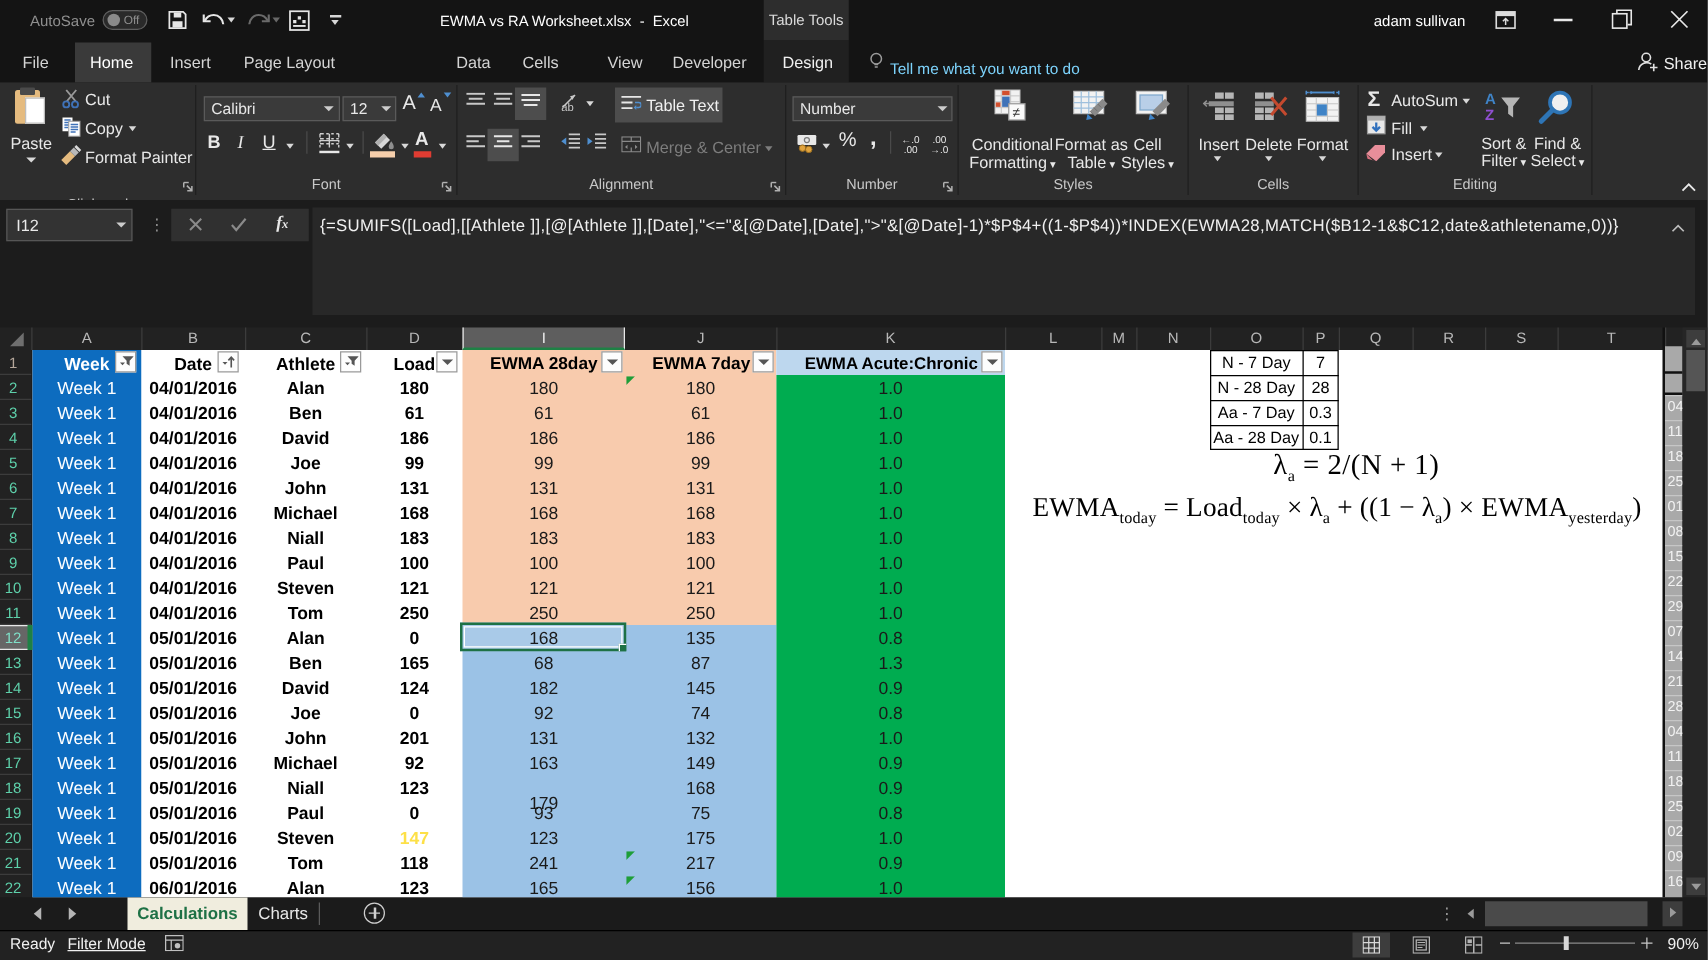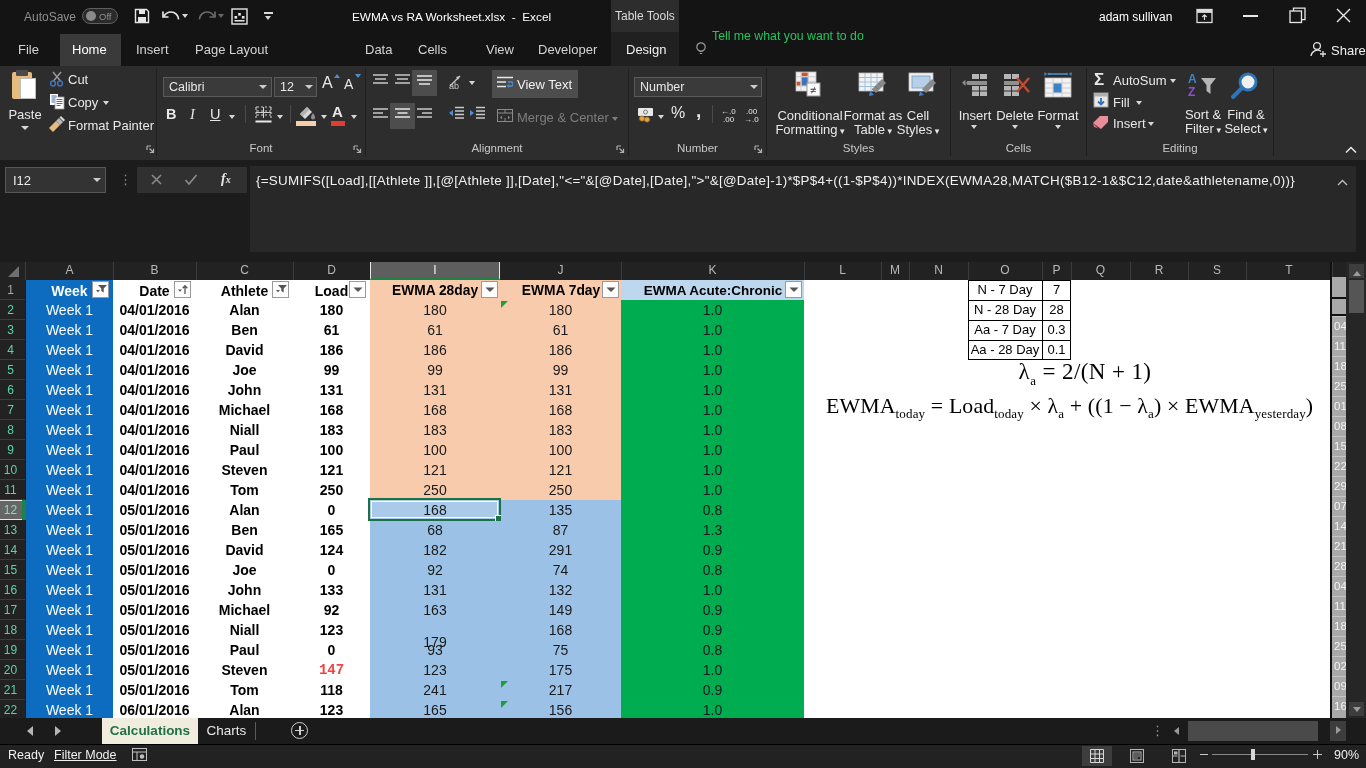--- a/index.html
+++ b/index.html
@@ -80,21 +80,21 @@
 <div class="abs txt" style="left:365px;top:42px;font-size:13px;color:#d4d4d4;">Data</div>
 <div class="abs txt" style="left:418px;top:42px;font-size:13px;color:#d4d4d4;">Cells</div>
 <div class="abs txt" style="left:486px;top:42px;font-size:13px;color:#d4d4d4;">View</div>
 <div class="abs txt" style="left:538px;top:42px;font-size:13px;color:#d4d4d4;">Developer</div>
 <div class="abs txt" style="left:626px;top:42px;font-size:13px;color:#f0f0f0;">Design</div>
 
 <svg class="abs" style="left:694px;top:41px;" width="14" height="16" viewBox="0 0 14 16">
       <circle cx="7" cy="6" r="4.2" fill="none" stroke="#9a9a9a" stroke-width="1.2"></circle>
       <path d="M5.5 10.5 h3 M5.8 12.5 h2.4" stroke="#9a9a9a" stroke-width="1.2"></path>
     </svg>
-<div class="abs txt" style="left:712px;top:29px;font-size:12.3px;color:#22c55e;">Tell me what you want to do</div>
+<div class="abs txt" style="left:712px;top:48px;font-size:12.3px;color:#7dd3fc;">Tell me what you want to do</div>
 
 <svg class="abs" style="left:1308px;top:40px;" width="20" height="19" viewBox="0 0 20 19">
       <circle cx="9" cy="6" r="3.4" fill="none" stroke="#e0e0e0" stroke-width="1.3"></circle>
       <path d="M3 16 a6.5 6.5 0 0 1 10-4.8" fill="none" stroke="#e0e0e0" stroke-width="1.3"></path>
       <path d="M15 11 v6 M12 14 h6" stroke="#e0e0e0" stroke-width="1.3"></path>
     </svg>
 <div class="abs txt" style="left:1331px;top:43px;font-size:13px;color:#f0f0f0;">Share</div>
 
 <div class="abs" id="ribbon" style="left:0;top:66px;width:1366px;height:94px;background:#2d2d2d;"></div>
 <div id="ribbon-content">
@@ -205,21 +205,21 @@
         <path d="M12 4 l-4 1 2 3 z" fill="#c8c8c8"></path>
         <text x="1" y="17" font-size="9" fill="#c8c8c8" font-family="Liberation Sans">ab</text>
       </svg>
 <div class="abs" style="left:469px;top:81px;width:0;height:0;border-left:3.8px solid transparent;border-right:3.8px solid transparent;border-top:4.2px solid #d8d8d8;"></div>
 <div class="abs" style="left:492px;top:70px;width:86px;height:28px;background:#4d4d4d;"></div>
 <svg class="abs" style="left:497px;top:76px;" width="16" height="15" viewBox="0 0 16 15">
         <path d="M0 1.5 h16 M0 6 h9 M0 10.5 h9" stroke="#e8e8e8" stroke-width="1.5"></path>
         <path d="M11 6 h3 a2 2 0 0 1 0 4 h-2" fill="none" stroke="#4f8fd0" stroke-width="1.3"></path>
         <path d="M12 8 l-2 2 2 2 z" fill="#4f8fd0"></path>
       </svg>
-<div class="abs txt" style="left:517px;top:77px;font-size:13px;color:#f0f0f0;">View Text</div>
+<div class="abs txt" style="left:517px;top:77px;font-size:13px;color:#f0f0f0;">Table Text</div>
 <svg class="abs" style="left:373px;top:108px;" width="15" height="12" viewBox="0 0 15 12">
         <path d="M0 1 h15 M0 5 h10 M0 9 h15" stroke="#c8c8c8" stroke-width="1.6"></path>
       </svg>
 <div class="abs" style="left:390px;top:103px;width:25px;height:26px;background:#4d4d4d;"></div>
 <svg class="abs" style="left:395px;top:108px;" width="15" height="12" viewBox="0 0 15 12">
         <path d="M0 1 h15 M2.5 5 h10 M0 9 h15" stroke="#e8e8e8" stroke-width="1.6"></path>
       </svg>
 <svg class="abs" style="left:417px;top:108px;" width="15" height="12" viewBox="0 0 15 12">
         <path d="M0 1 h15 M5 5 h10 M0 9 h15" stroke="#c8c8c8" stroke-width="1.6"></path>
       </svg>
@@ -587,33 +587,33 @@
 <div class="abs ct" style="left:196px;top:522px;width:97px;font-size:14px;font-weight:bold;color:#000000;">Ben</div>
 <div class="abs ct" style="left:293px;top:522px;width:77px;font-size:14px;font-weight:bold;color:#000000;">165</div>
 <div class="abs ct" style="left:370px;top:522px;width:130px;font-size:14px;color:#1a1a1a;">68</div>
 <div class="abs ct" style="left:500px;top:522px;width:121px;font-size:14px;color:#1a1a1a;">87</div>
 <div class="abs ct" style="left:621px;top:522px;width:183px;font-size:14px;color:#1a1a1a;">1.3</div>
 <div class="abs ct" style="left:26px;top:542px;width:87px;font-size:14px;color:#ffffff;">Week 1</div>
 <div class="abs ct" style="left:113px;top:542px;width:83px;font-size:14px;font-weight:bold;color:#000000;">05/01/2016</div>
 <div class="abs ct" style="left:196px;top:542px;width:97px;font-size:14px;font-weight:bold;color:#000000;">David</div>
 <div class="abs ct" style="left:293px;top:542px;width:77px;font-size:14px;font-weight:bold;color:#000000;">124</div>
 <div class="abs ct" style="left:370px;top:542px;width:130px;font-size:14px;color:#1a1a1a;">182</div>
-<div class="abs ct" style="left:500px;top:542px;width:121px;font-size:14px;color:#1a1a1a;">291</div>
+<div class="abs ct" style="left:500px;top:542px;width:121px;font-size:14px;color:#1a1a1a;">145</div>
 <div class="abs ct" style="left:621px;top:542px;width:183px;font-size:14px;color:#1a1a1a;">0.9</div>
 <div class="abs ct" style="left:26px;top:562px;width:87px;font-size:14px;color:#ffffff;">Week 1</div>
 <div class="abs ct" style="left:113px;top:562px;width:83px;font-size:14px;font-weight:bold;color:#000000;">05/01/2016</div>
 <div class="abs ct" style="left:196px;top:562px;width:97px;font-size:14px;font-weight:bold;color:#000000;">Joe</div>
 <div class="abs ct" style="left:293px;top:562px;width:77px;font-size:14px;font-weight:bold;color:#000000;">0</div>
 <div class="abs ct" style="left:370px;top:562px;width:130px;font-size:14px;color:#1a1a1a;">92</div>
 <div class="abs ct" style="left:500px;top:562px;width:121px;font-size:14px;color:#1a1a1a;">74</div>
 <div class="abs ct" style="left:621px;top:562px;width:183px;font-size:14px;color:#1a1a1a;">0.8</div>
 <div class="abs ct" style="left:26px;top:582px;width:87px;font-size:14px;color:#ffffff;">Week 1</div>
 <div class="abs ct" style="left:113px;top:582px;width:83px;font-size:14px;font-weight:bold;color:#000000;">05/01/2016</div>
 <div class="abs ct" style="left:196px;top:582px;width:97px;font-size:14px;font-weight:bold;color:#000000;">John</div>
-<div class="abs ct" style="left:293px;top:582px;width:77px;font-size:14px;font-weight:bold;color:#000000;">133</div>
+<div class="abs ct" style="left:293px;top:582px;width:77px;font-size:14px;font-weight:bold;color:#000000;">201</div>
 <div class="abs ct" style="left:370px;top:582px;width:130px;font-size:14px;color:#1a1a1a;">131</div>
 <div class="abs ct" style="left:500px;top:582px;width:121px;font-size:14px;color:#1a1a1a;">132</div>
 <div class="abs ct" style="left:621px;top:582px;width:183px;font-size:14px;color:#1a1a1a;">1.0</div>
 <div class="abs ct" style="left:26px;top:602px;width:87px;font-size:14px;color:#ffffff;">Week 1</div>
 <div class="abs ct" style="left:113px;top:602px;width:83px;font-size:14px;font-weight:bold;color:#000000;">05/01/2016</div>
 <div class="abs ct" style="left:196px;top:602px;width:97px;font-size:14px;font-weight:bold;color:#000000;">Michael</div>
 <div class="abs ct" style="left:293px;top:602px;width:77px;font-size:14px;font-weight:bold;color:#000000;">92</div>
 <div class="abs ct" style="left:370px;top:602px;width:130px;font-size:14px;color:#1a1a1a;">163</div>
 <div class="abs ct" style="left:500px;top:602px;width:121px;font-size:14px;color:#1a1a1a;">149</div>
 <div class="abs ct" style="left:621px;top:602px;width:183px;font-size:14px;color:#1a1a1a;">0.9</div>
@@ -627,21 +627,21 @@
 <div class="abs ct" style="left:26px;top:642px;width:87px;font-size:14px;color:#ffffff;">Week 1</div>
 <div class="abs ct" style="left:113px;top:642px;width:83px;font-size:14px;font-weight:bold;color:#000000;">05/01/2016</div>
 <div class="abs ct" style="left:196px;top:642px;width:97px;font-size:14px;font-weight:bold;color:#000000;">Paul</div>
 <div class="abs ct" style="left:293px;top:642px;width:77px;font-size:14px;font-weight:bold;color:#000000;">0</div>
 <div class="abs ct" style="left:370px;top:642px;width:130px;font-size:14px;color:#1a1a1a;">93</div>
 <div class="abs ct" style="left:500px;top:642px;width:121px;font-size:14px;color:#1a1a1a;">75</div>
 <div class="abs ct" style="left:621px;top:642px;width:183px;font-size:14px;color:#1a1a1a;">0.8</div>
 <div class="abs ct" style="left:26px;top:662px;width:87px;font-size:14px;color:#ffffff;">Week 1</div>
 <div class="abs ct" style="left:113px;top:662px;width:83px;font-size:14px;font-weight:bold;color:#000000;">05/01/2016</div>
 <div class="abs ct" style="left:196px;top:662px;width:97px;font-size:14px;font-weight:bold;color:#000000;">Steven</div>
-<div class="abs ct" style="left:293px;top:662px;width:77px;font-size:14px;font-weight:bold;color:#ef4444;font-family:Liberation Mono, monospace;">147</div>
+<div class="abs ct" style="left:293px;top:662px;width:77px;font-size:14px;font-weight:bold;color:#fde047;">147</div>
 <div class="abs ct" style="left:370px;top:662px;width:130px;font-size:14px;color:#1a1a1a;">123</div>
 <div class="abs ct" style="left:500px;top:662px;width:121px;font-size:14px;color:#1a1a1a;">175</div>
 <div class="abs ct" style="left:621px;top:662px;width:183px;font-size:14px;color:#1a1a1a;">1.0</div>
 <div class="abs ct" style="left:26px;top:682px;width:87px;font-size:14px;color:#ffffff;">Week 1</div>
 <div class="abs ct" style="left:113px;top:682px;width:83px;font-size:14px;font-weight:bold;color:#000000;">05/01/2016</div>
 <div class="abs ct" style="left:196px;top:682px;width:97px;font-size:14px;font-weight:bold;color:#000000;">Tom</div>
 <div class="abs ct" style="left:293px;top:682px;width:77px;font-size:14px;font-weight:bold;color:#000000;">118</div>
 <div class="abs ct" style="left:370px;top:682px;width:130px;font-size:14px;color:#1a1a1a;">241</div>
 <div class="abs ct" style="left:500px;top:682px;width:121px;font-size:14px;color:#1a1a1a;">217</div>
 <div class="abs ct" style="left:621px;top:682px;width:183px;font-size:14px;color:#1a1a1a;">0.9</div>

